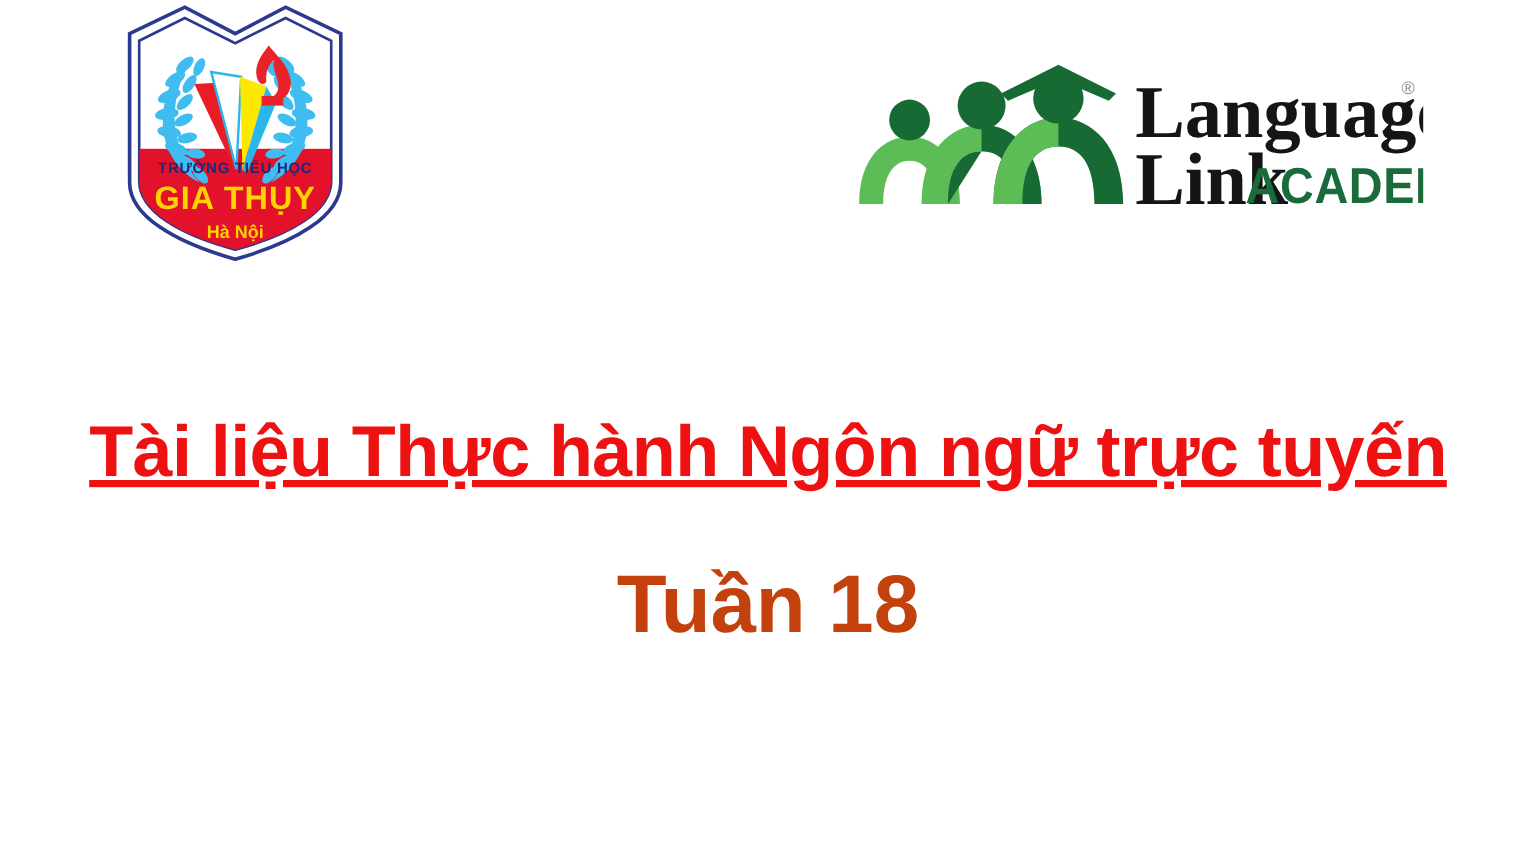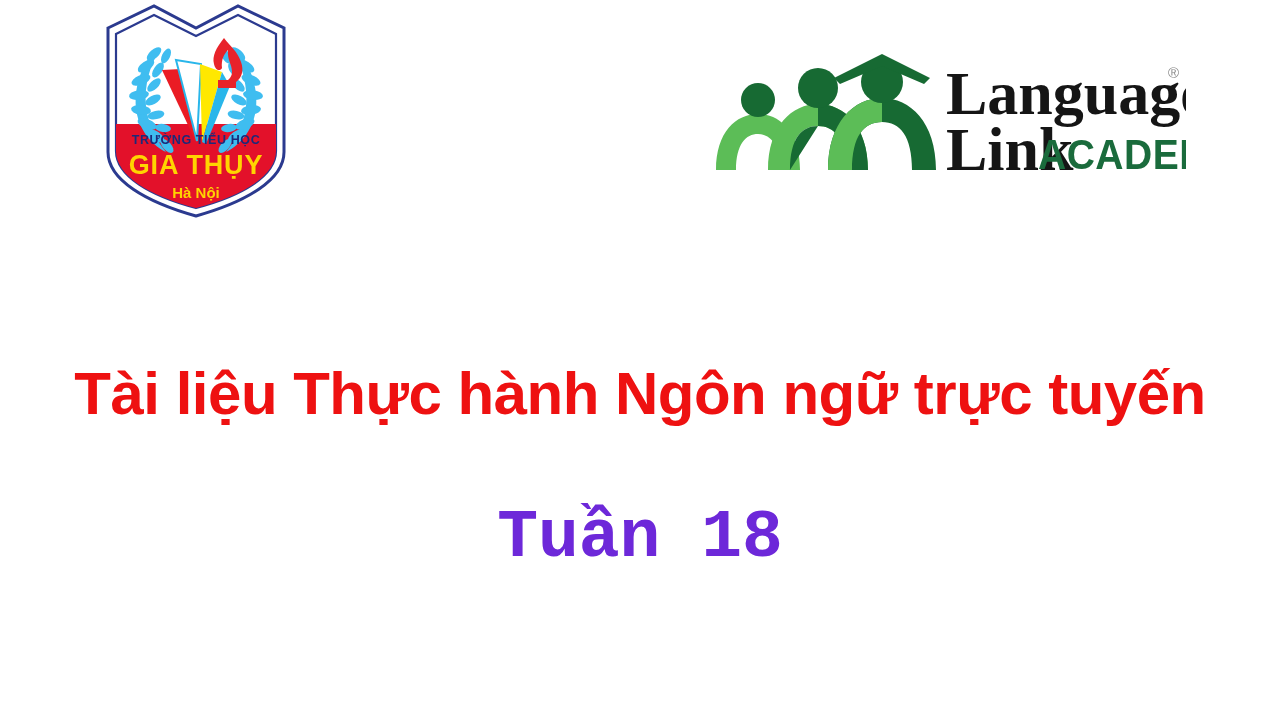--- a/index.html
+++ b/index.html
@@ -73,37 +73,38 @@
 
   
   #title-block {
     position: absolute;
     left: 0;
     top: 340px;
     width: 1280px;
     text-align: center;
   }
   #doc-title {
-    margin: 17px;
+    margin: 0;
     font-family: "Liberation Sans", sans-serif;
     font-weight: bold;
     font-size: 60px;
     line-height: 74px;
     color: #ee1111;
     white-space: nowrap;
     letter-spacing: -0.5px;
+    text-decoration: underline;
   }
   #week-subtitle {
     margin: 0;
     padding-top: 48px;
-    font-family: Liberation Mono, monospace;
+    font-family: Liberation Sans, sans-serif;
     font-weight: bold;
     font-size: 68px;
     line-height: 84px;
-    color: #6d28d9;
+    color: #c2410c;
     white-space: nowrap;
   }
 </style>
 </head>
 <body>
 
 <div id="slide">
 
   <div id="school-crest">
     <svg viewBox="0 0 200 218" xmlns="http://www.w3.org/2000/svg" role="img">

